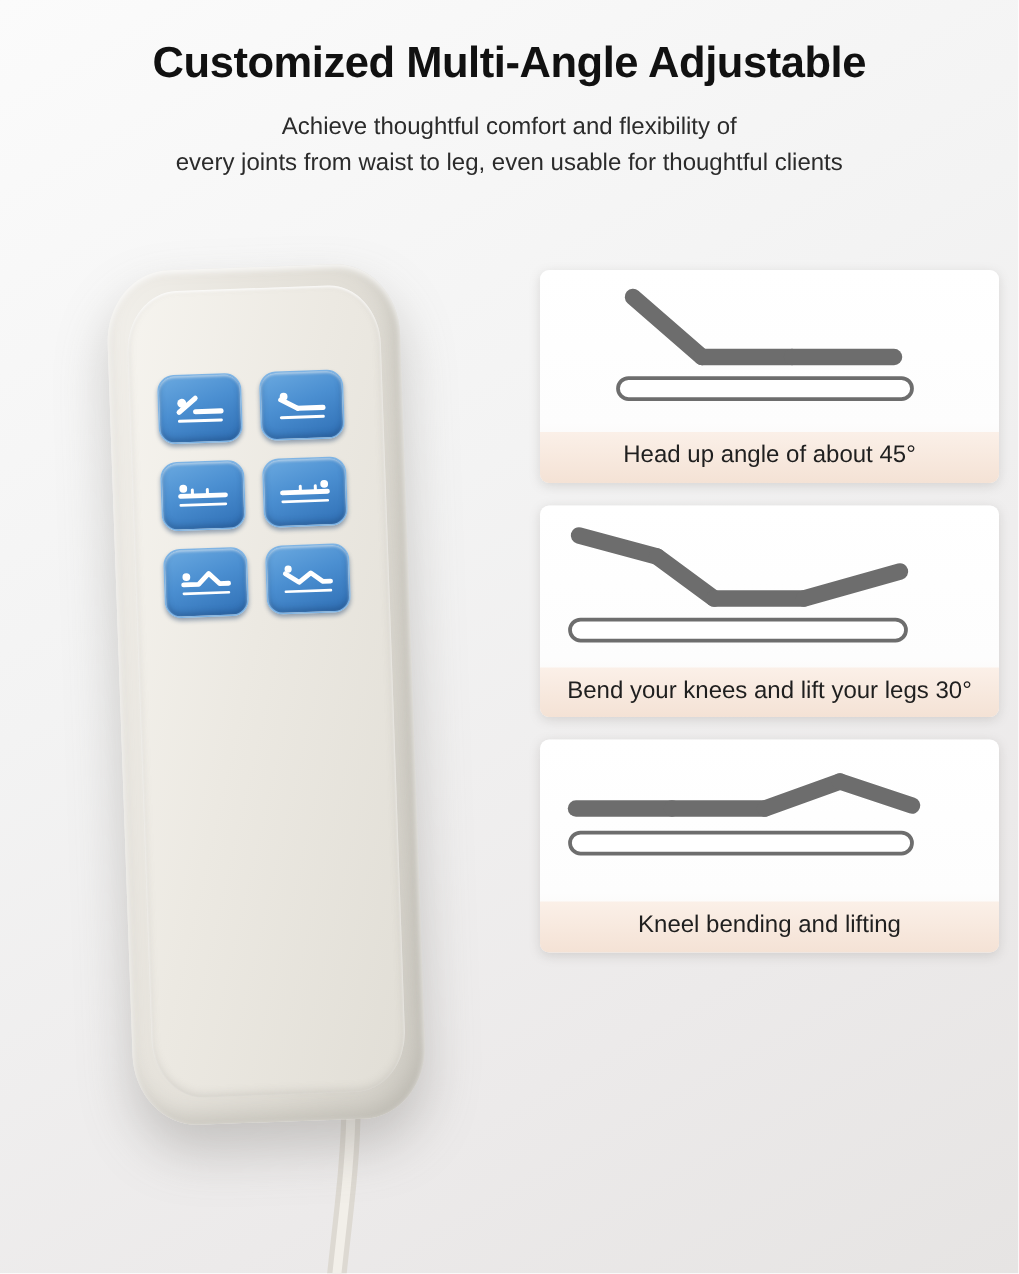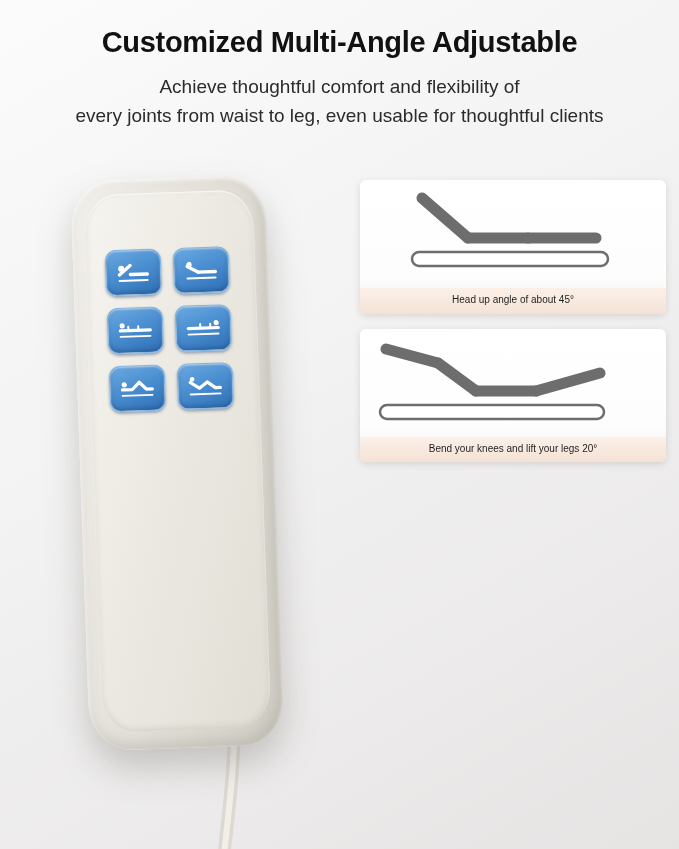--- a/index.html
+++ b/index.html
@@ -33,21 +33,21 @@
   }
   .title {
     font-size: 29px;
     font-weight: bold;
     letter-spacing: -0.3px;
     color: #111111;
     margin: 0 0 14px 0;
     line-height: 1.15;
   }
   .subtitle {
-    font-size: 19px;
+    font-size: 16px;
     color: #2b2b2b;
     line-height: 1.5;
     margin: 0;
   }
   .subtitle span { display: block; }
 
   
   .remote-wrap {
     position: absolute;
     left: 62px;
@@ -131,21 +131,21 @@
     margin-bottom: 15px;
     overflow: hidden;
   }
   .card-figure {
     height: 108px;
     position: relative;
   }
   .card-caption {
     background: linear-gradient(180deg, #fbf0e8 0%, #f4e2d5 100%);
     text-align: center;
-    font-size: 10px;
+    font-size: 16px;
     color: #1f1f1f;
     padding: 5px 6px 7px 6px;
     line-height: 1.35;
   }
   .card-3 .card-caption,
   .card-1 .card-caption { padding-left: 20px; padding-right: 20px; }
   .card-4 .card-figure { height: 118px; }
 
   svg.bedfig { display: block; width: 100%; height: 100%; }
 </style>
@@ -250,19 +250,33 @@
         <svg class="bedfig" viewBox="0 0 306 108">
           <g stroke="#6d6d6d" stroke-width="11" stroke-linecap="round" stroke-linejoin="round" fill="none">
             <path d="M26 20 L78 34"></path>
             <path d="M78 34 L116 62"></path>
             <path d="M116 62 L176 62"></path>
             <path d="M176 62 L240 44"></path>
           </g>
           <rect x="20" y="76" width="224" height="14" rx="7" fill="#ffffff" stroke="#6d6d6d" stroke-width="2.5"></rect>
         </svg>
       </div>
-      <div class="card-caption">Bend your knees and lift your legs 20°</div>
-    </div>
-
+      <div class="card-caption">Bend your knees and lift your legs 30°</div>
+    </div>
+
+    <div class="card card-3">
+      <div class="card-figure">
+        <svg class="bedfig" viewBox="0 0 306 108">
+          <g stroke="#6d6d6d" stroke-width="11" stroke-linecap="round" stroke-linejoin="round" fill="none">
+            <path d="M24 46 L88 46"></path>
+            <path d="M88 46 L150 46"></path>
+            <path d="M150 46 L200 28"></path>
+            <path d="M200 28 L248 44"></path>
+          </g>
+          <rect x="20" y="62" width="228" height="14" rx="7" fill="#ffffff" stroke="#6d6d6d" stroke-width="2.5"></rect>
+        </svg>
+      </div>
+      <div class="card-caption">Kneel bending and lifting</div>
+    </div>
 
 
   </div>
 </div>
 
 </body></html>

